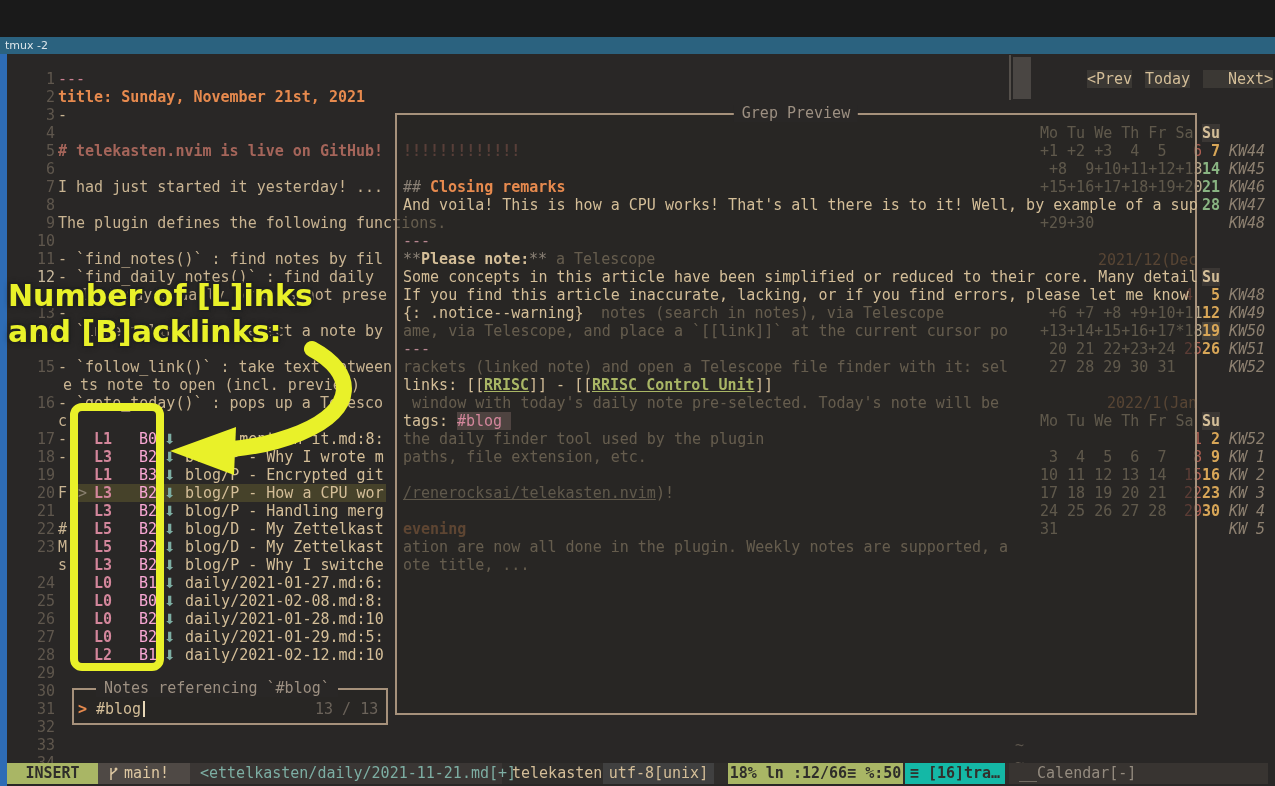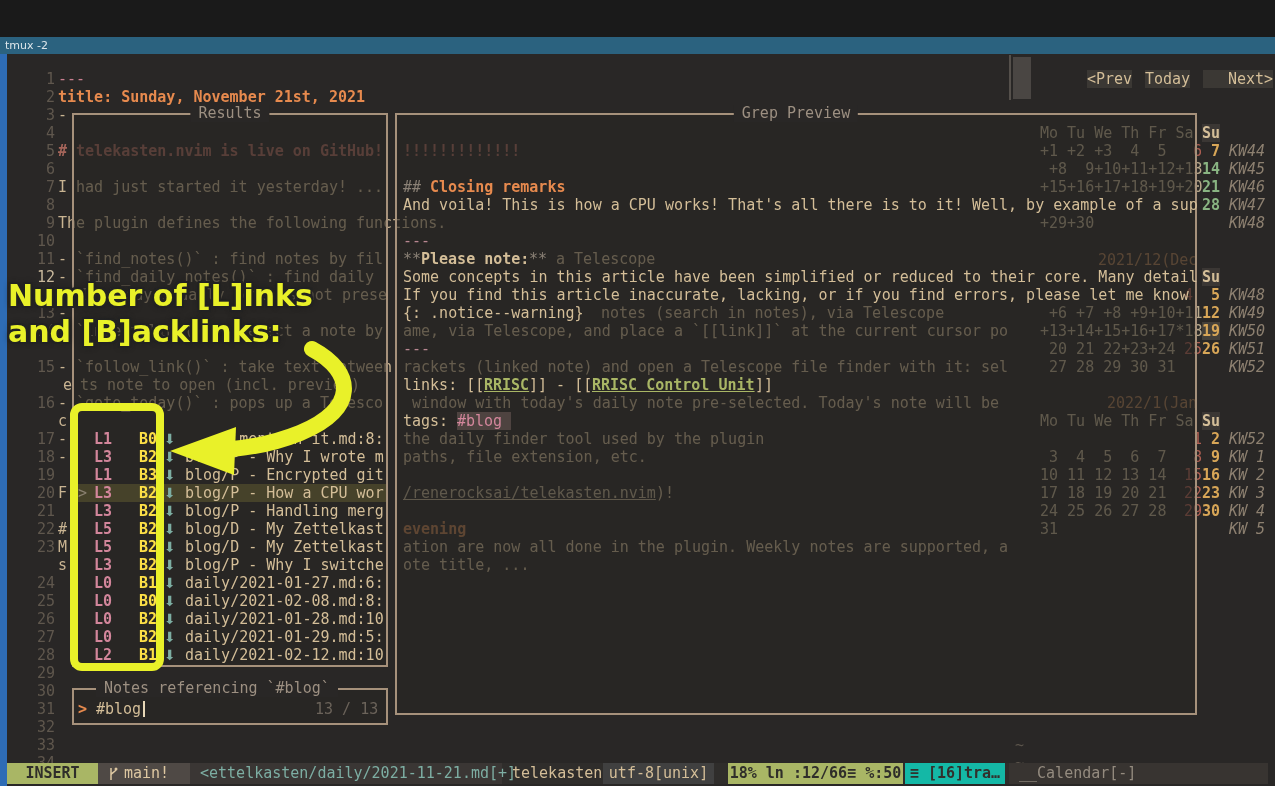--- a/index.html
+++ b/index.html
@@ -22,21 +22,21 @@
   .c-cal{color:#b8a98c}.c-sared{color:#b05f52}
   .c-yellow{color:#d8a657;font-weight:bold}
   .c-ylhl{color:#d8a657;background:#44403a;font-weight:bold}
   .c-teal{color:#89b482;font-weight:bold}
   .c-kw{color:#8d8070;font-style:italic}
   .c-subg{color:#d4be98;background:#3b3734;font-weight:bold}
   .c-link{color:#b8a98c;text-decoration:underline}
   .c-dorange{color:#b5774a;font-weight:bold}
   .c-btn{color:#d4be98;background:#3b3834}
   .c-calhdr{color:#a5764f}
-  .c-L{color:#d3869b;font-weight:bold}.c-B{color:#fde047;font-weight:bold}
+  .c-L{color:#d3869b;font-weight:bold}.c-B{color:#f9a8d4;font-weight:normal}
   .c-icon{color:#7daea3;font-family:"DejaVu Sans",sans-serif;font-size:14px}
   .c-tagshl{color:#d3869b;background:#4e4340}
   .c-caret{color:#8a8070}
   .c-prompt-caret{color:#e78a4e;font-weight:bold}
   .win{position:absolute;background:rgba(40,38,36,0.62);border:2px solid #a6917b;box-sizing:border-box;}
   .win-title{position:absolute;top:-10px;background:#292726;color:#9d9082;padding:0 8px;line-height:17px;white-space:pre;}
   .selrow{position:absolute;background:#46422a;}
   #statusbar{position:absolute;left:7px;top:726px;width:1261px;height:21px;background:#2f2d2b;}
   .seg{position:absolute;top:0;height:21px;line-height:21px;white-space:pre;box-sizing:border-box;}
   #msgline{position:absolute;left:8px;top:753px;color:#ddc7a1;font-weight:bold;white-space:pre;}
@@ -190,23 +190,20 @@
       <span class="frag c-kw" style="left: 1229px; top: 483px;">KW 5</span>
     </div>
   <div id="vsep"></div>
   <div id="scrollthumb"></div>
   <div id="calendar-nav">
       <span class="frag c-btn" style="left: 1087px; top: 33px;">&lt;Prev</span>
       <span class="frag c-btn" style="left: 1145px; top: 33px;">Today</span>
       <span class="frag c-btn" style="left: 1203px; top: 33px; padding-left: 25px;">Next&gt;</span>
     </div>
 
-  <div class="win" id="results-win" style="left:72px;top:76px;width:316px;height:554px;">
-    <span class="win-title" style="left:50%;transform:translateX(-50%);">Results</span>
-  </div>
   <div class="win" id="preview-win" style="left:395px;top:76px;width:802px;height:602px;">
     <span class="win-title" style="left:50%;transform:translateX(-50%);">Grep Preview</span>
   </div>
   <div class="win" id="prompt-win" style="left:72px;top:651px;width:316px;height:37px;">
     <span class="win-title" style="left:22px;">Notes referencing `#blog`</span>
   </div>
 
   <div id="results-layer">
       <div>
         <span class="frag c-L" style="left: 94px; top: 393px;">L1</span>

